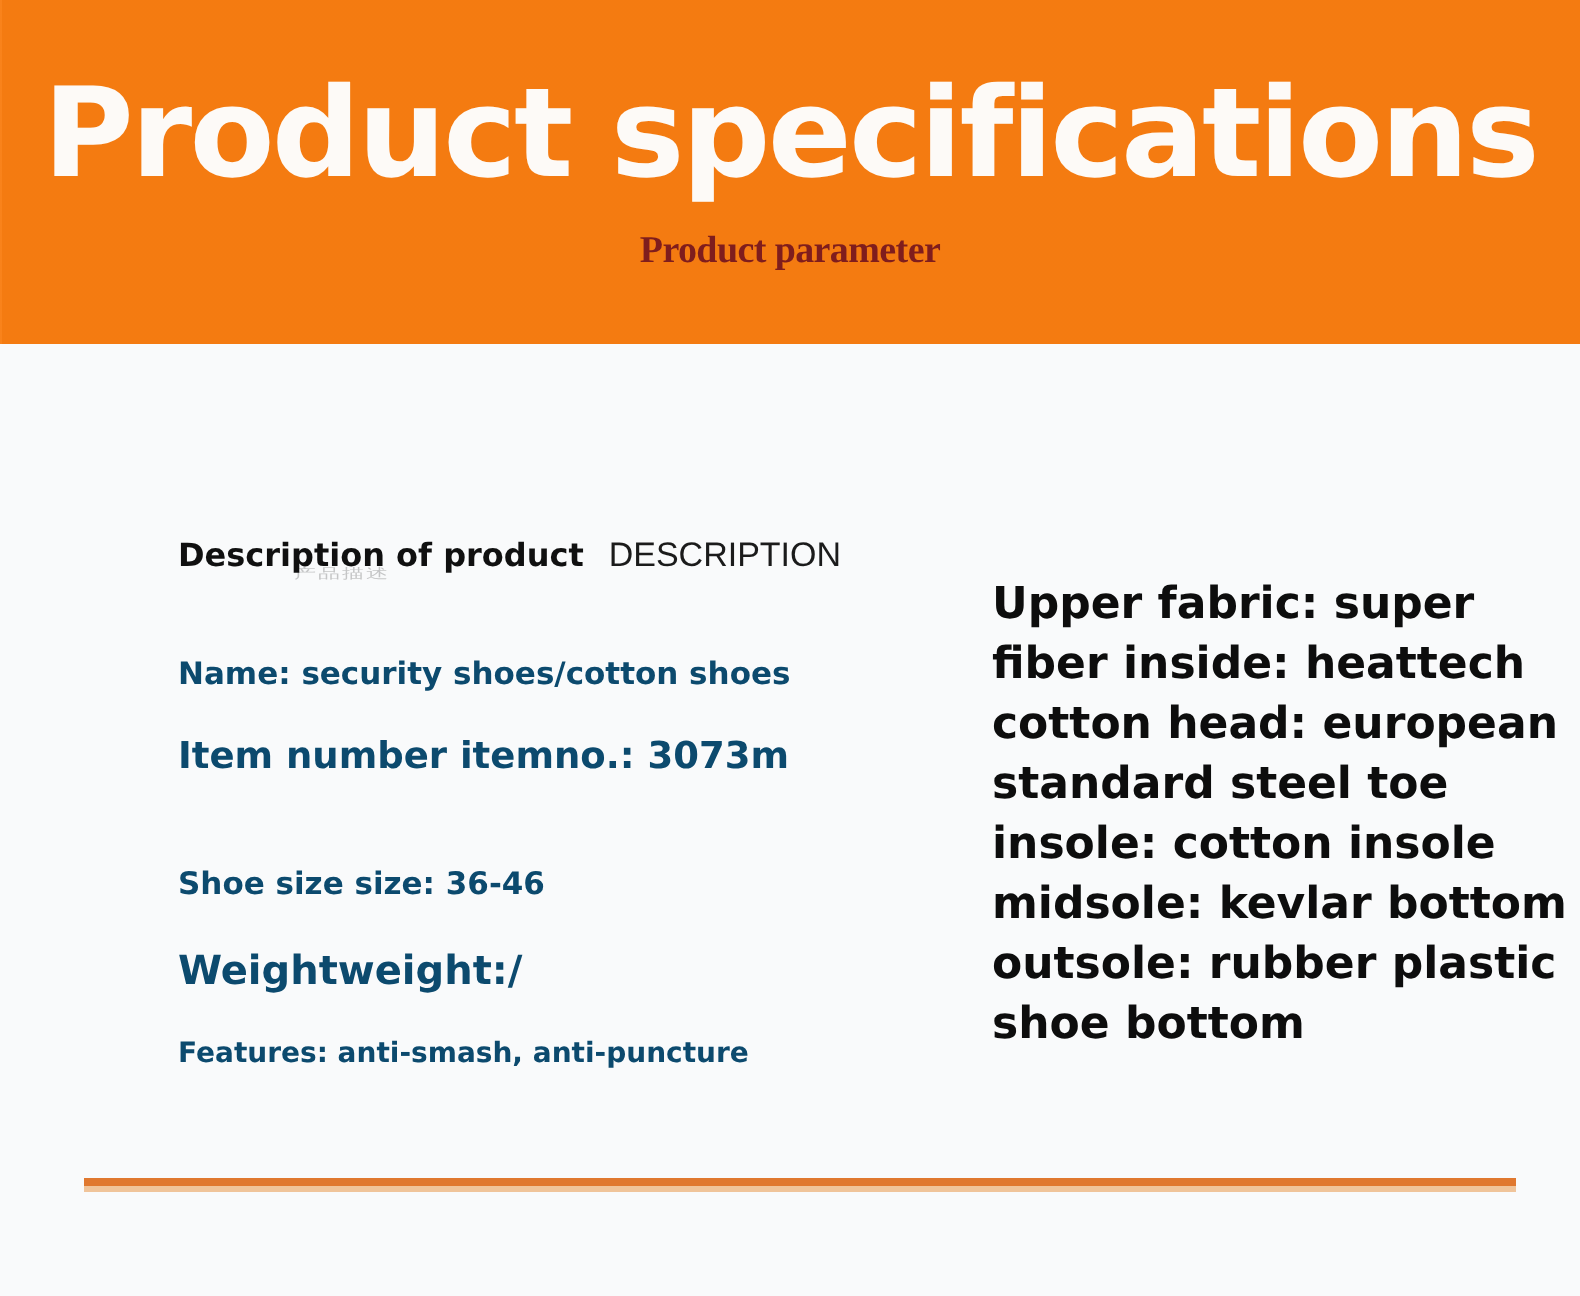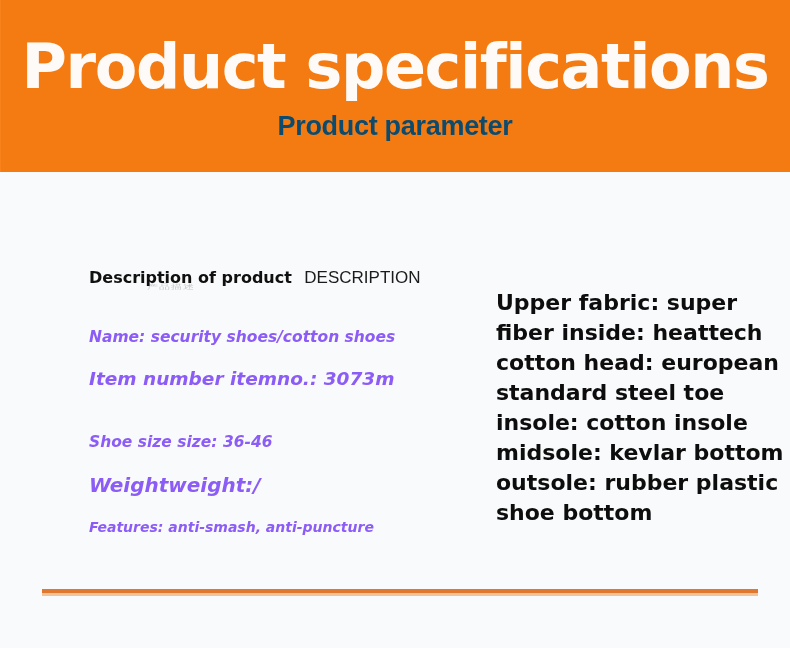--- a/index.html
+++ b/index.html
@@ -53,24 +53,24 @@
     line-height: 68px;
     letter-spacing: -1.4px;
     white-space: nowrap;
   }
   .banner-subtitle {
     position: absolute;
     left: 0;
     right: 0;
     top: 110px;
     text-align: center;
-    color: #0c4a6e;
-    font-family: Liberation Sans, sans-serif;
-    font-weight: bold;
-    font-size: 27px;
+    color: #7f1d1d;
+    font-family: Liberation Serif, serif;
+    font-weight: bold;
+    font-size: 19px;
     line-height: 32px;
     letter-spacing: -0.3px;
     white-space: nowrap;
   }
 
   
   .card {
     position: absolute;
     left: 0;
     top: 172px;
@@ -139,23 +139,22 @@
     height: 34px;
     z-index: 1;
   }
 
   .row-right-head { position: relative; padding-left: 32px; }
 
   
   .spec-row {
     font-family: "DejaVu Sans", sans-serif;
     font-weight: bold;
-    color: #8b5cf6;
-    white-space: nowrap;
-    font-style: italic;
+    color: #0c4a6e;
+    white-space: nowrap;
   }
   .spec-row.s13 { font-size: 14px; }
   .spec-row.s15 { font-size: 15.5px; }
   .spec-row.s18 { font-size: 18.5px; }
   .spec-row.s20 { font-size: 20px; }
 
   .gap-a { height: 26px; }
   .gap-b { height: 22px; }
 
   

